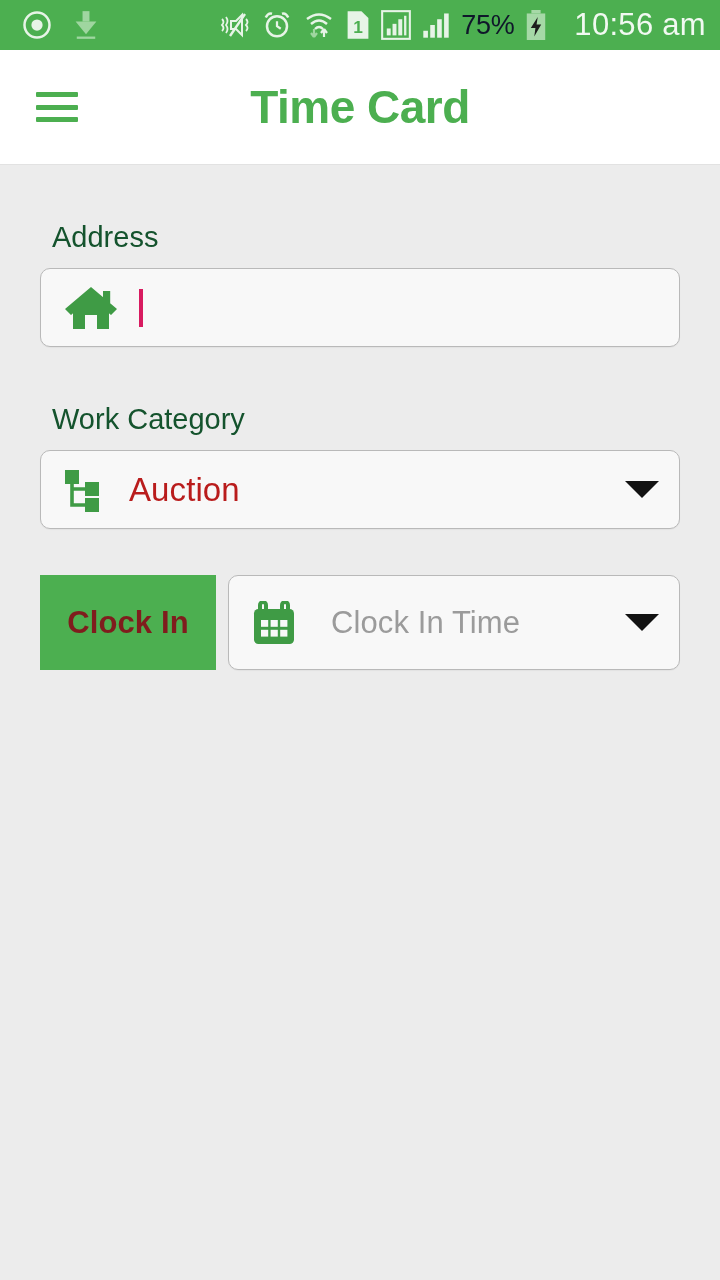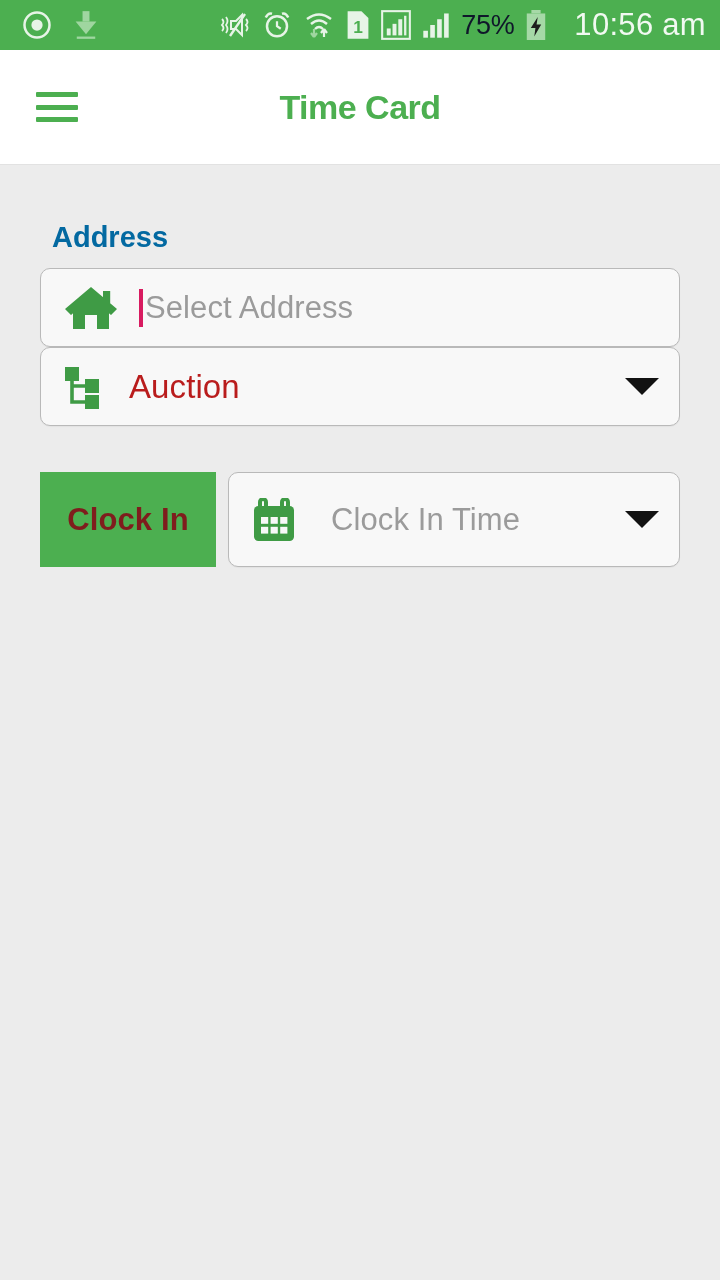--- a/index.html
+++ b/index.html
@@ -44,33 +44,33 @@
     display:flex; flex-direction:column; justify-content:space-between;
     cursor:pointer;
   }
   .hamburger span{
     display:block; height:5px; width:100%;
     background:#4caf50; border-radius:1px;
   }
   .appbar-title{
     position:absolute; left:0; right:0;
     text-align:center;
-    font-size:34px; font-weight:bold;
+    font-size:46px; font-weight:bold;
     color:#4caf50;
     letter-spacing:-0.5px;
     pointer-events:none;
   }
 
   
   .content{ padding:0 40px; }
 
   .field-label{
-    color:#0369a1;
+    color:#14532d;
     font-size:29px;
-    font-weight:700;
+    font-weight:400;
     margin-top:56px;
     margin-bottom:14px;
     margin-left:12px;
   }
 
   .input-box{
     height:79px;
     background:#f8f8f8;
     border:1px solid #b9b9b9;
     border-radius:10px;
@@ -224,23 +224,23 @@
   <div class="field-label">Address</div>
   <div class="input-box">
     <span class="input-icon">
       <svg width="56" height="50" viewBox="0 0 28 25">
         <path d="M14 2 L27 13 L24 16 L14 7.5 L4 16 L1 13 Z" fill="#3f9b45"></path>
         <path d="M5 14 L14 6 L23 14 L23 23 L17 23 L17 16 L11 16 L11 23 L5 23 Z" fill="#3f9b45"></path>
         <rect x="20" y="4" width="3.6" height="6" fill="#3f9b45"></rect>
       </svg>
     </span>
     <span class="caret"></span>
-    <span class="placeholder">Select Address</span>
-  </div>
-
+  </div>
+
+  <div class="field-label">Work Category</div>
   <div class="input-box">
     <span class="input-icon">
       <svg width="40" height="44" viewBox="0 0 20 22">
         <rect x="1" y="1" width="7" height="7" fill="#3f9b45"></rect>
         <rect x="11" y="7" width="7" height="7" fill="#3f9b45"></rect>
         <rect x="11" y="15" width="7" height="7" fill="#3f9b45"></rect>
         <path d="M4.5 8 L4.5 18.5 L11 18.5 M4.5 10.5 L11 10.5" fill="none" stroke="#3f9b45" stroke-width="1.8"></path>
       </svg>
     </span>
     <span class="value-text">Auction</span>

